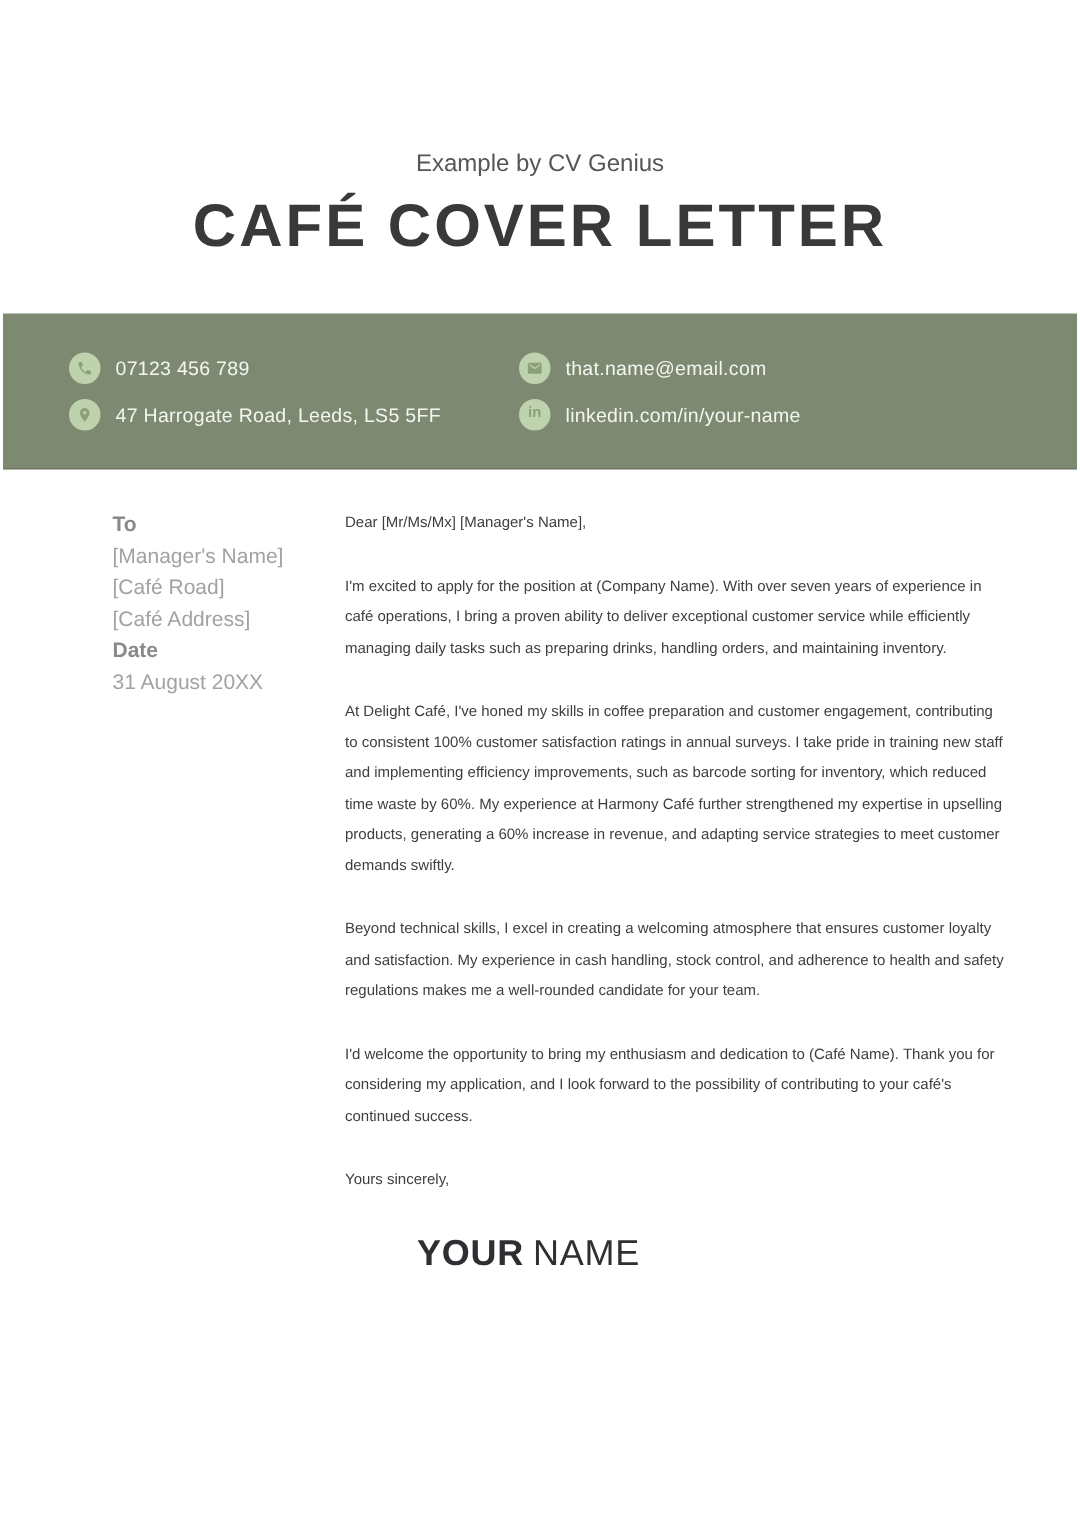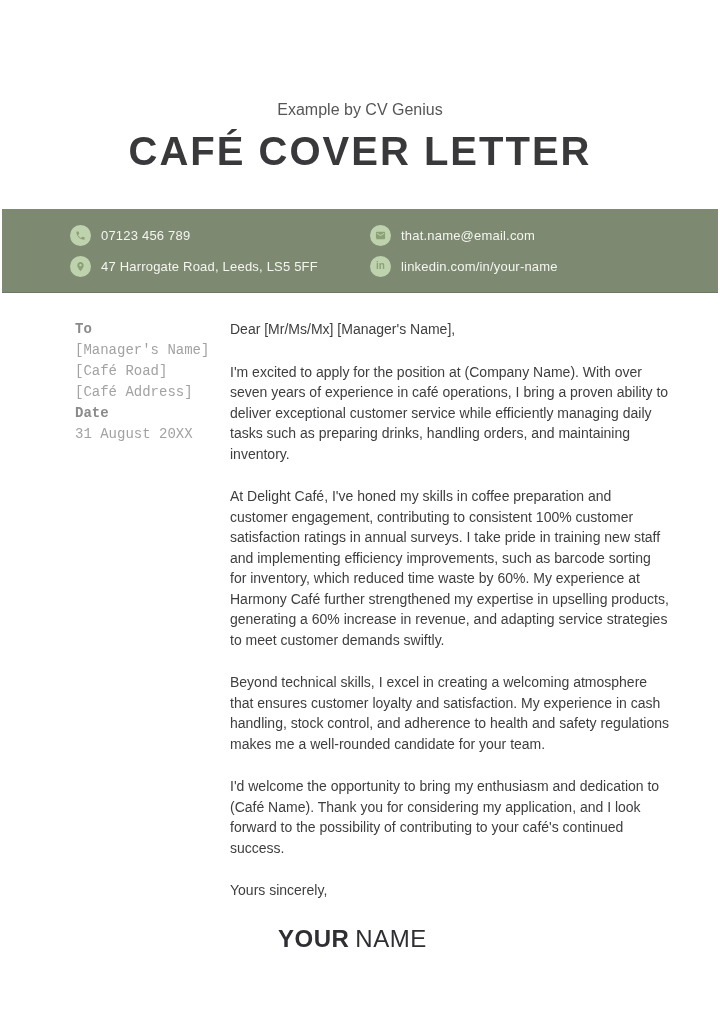--- a/index.html
+++ b/index.html
@@ -36,26 +36,26 @@
     font-size: 40px;
     line-height: 56px;
     font-weight: 700;
     letter-spacing: 2px;
     color: var(--heading-color);
   }
 
   
   .banner {
     margin: 30px 2px 0 2px;
-    height: 84px;
+    height: 104px;
     background: var(--banner-green);
     border-bottom: 1px solid rgba(0,0,0,0.12);
     display: flex;
     align-items: center;
-    padding-left: 68px;
+    padding-left: 44px;
     text-align: right;
   }
   .banner-col {
     display: flex;
     flex-direction: column;
     gap: 10px;
   }
   .banner-col.first { width: 300px; }
   .contact-row {
     display: flex;
@@ -92,31 +92,30 @@
     margin-top: 26px;
     padding-left: 75px;
     padding-right: 50px;
   }
   .left-col {
     width: 155px;
     flex: 0 0 auto;
     font-size: 14px;
     line-height: 21px;
     color: var(--muted-gray);
-    font-family: Liberation Mono, monospace;
   }
   .left-label {
     font-weight: 700;
     color: var(--muted-gray-dark);
   }
   .date-block { }
 
   .letter-col { width: 448px; }
   .letter-col p {
-    font-size: 14px;
+    font-size: 10px;
     line-height: 20.5px;
     margin: 0 0 22px 0;
     color: var(--body-text);
   }
   .signature {
     margin-top: 24px;
     font-size: 24px;
     letter-spacing: 0.5px;
     color: #2f2f33;
   }

